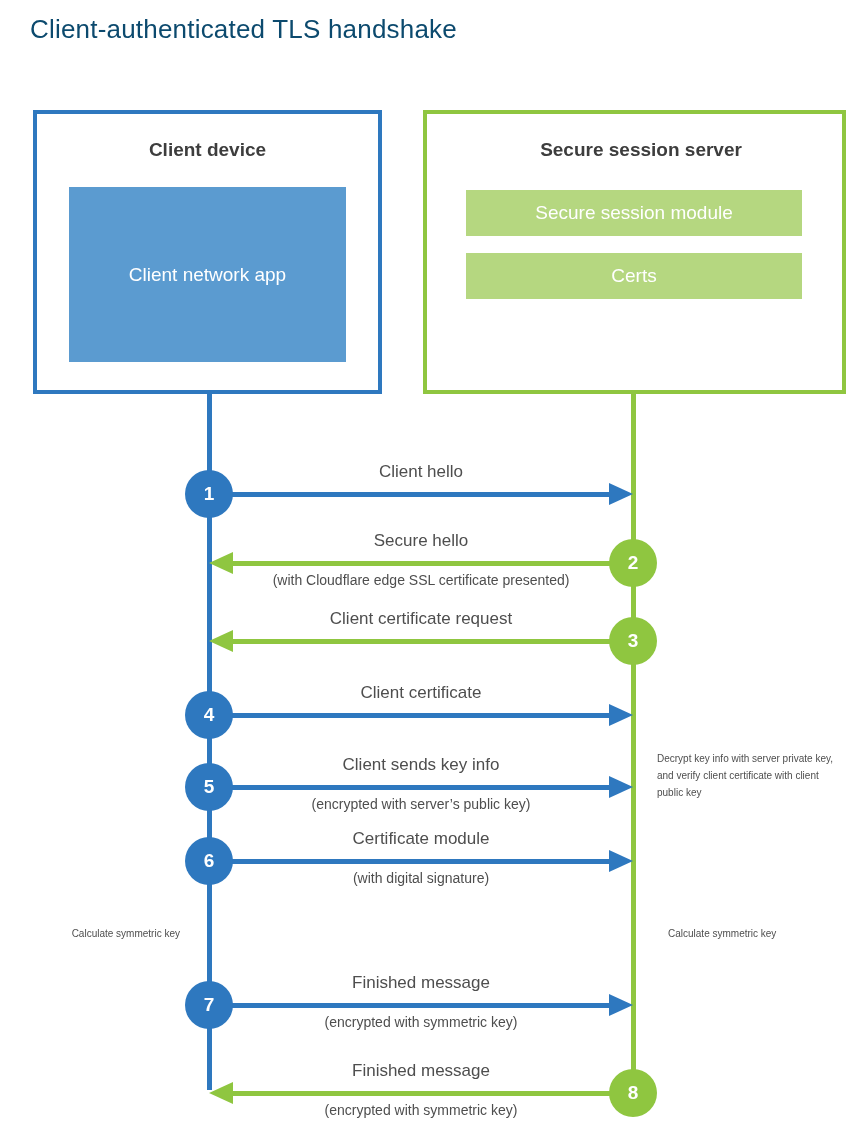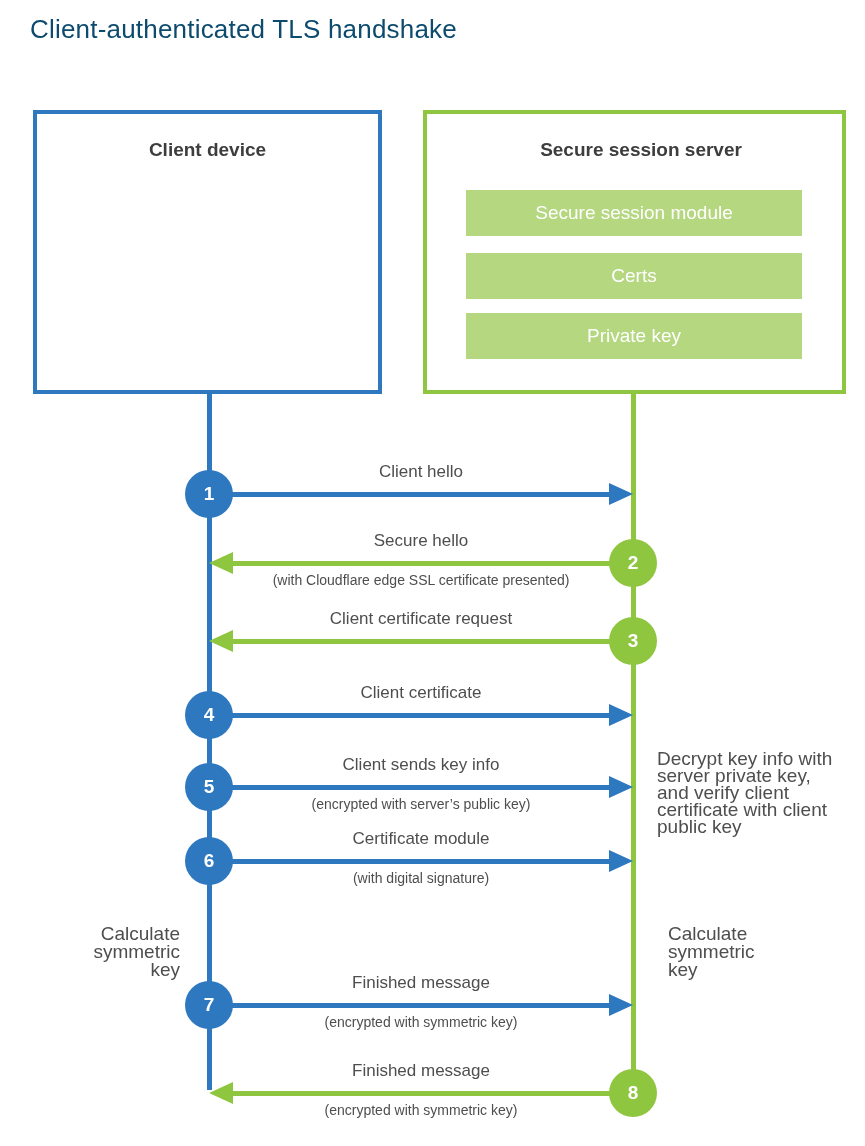--- a/index.html
+++ b/index.html
@@ -40,41 +40,43 @@
     position:absolute; width:48px; height:48px; border-radius:50%;
     color:#fff; font-size:19px; font-weight:700;
     display:flex; align-items:center; justify-content:center; z-index:3;
   }
   .circle.blue  { left:185px; background:var(--blue,#2e78bf); }
   .circle.green { left:609px; background:var(--green,#8fc640); }
   .step-label { position:absolute; left:221px; width:400px; text-align:center;
                 font-size:17px; color:#4e4e4e; z-index:2; }
   .step-sub   { position:absolute; left:221px; width:400px; text-align:center;
                 font-size:14px; color:#4e4e4e; z-index:2; }
-  .note { position:absolute; font-size:19px; color:#4e4e4e; line-height:18px; z-index:2; }
+  .note { position:absolute; font-size:10px; color:#4e4e4e; line-height:18px; z-index:2; }
   .note.decrypt    { left:657px; top:750px; width:178px; line-height:17px; }
   .note.calc-left  { left:62px;  top:925px; width:118px; text-align:right; }
   .note.calc-right { left:668px; top:925px; width:118px; }
 </style>
 </head>
 <body>
 
 <div class="canvas">
 
   <h1 class="title">Client-authenticated TLS handshake</h1>
 
   <div class="box client-box">
     <div class="box-title">Client device</div>
+    <div class="client-app">
+      <span>Client network app</span>
+    </div>
   </div>
 
   <div class="box server-box">
     <div class="box-title">Secure session server</div>
     <div class="bar" style="top:76px">Secure session module</div>
     <div class="bar" style="top:139px">Certs</div>
-    <div class="bar" style="top:199px">Private key</div>
   </div>
 
   <div class="vline blue"></div>
   <div class="vline green"></div>
 
   <div>
     <div class="step-label" style="top:462px">Client hello</div>
     <div class="hline blue" style="top:492px"></div>
     <div class="ah right" style="top:483px"></div>
     <div class="circle blue" style="top:470px">1</div>

